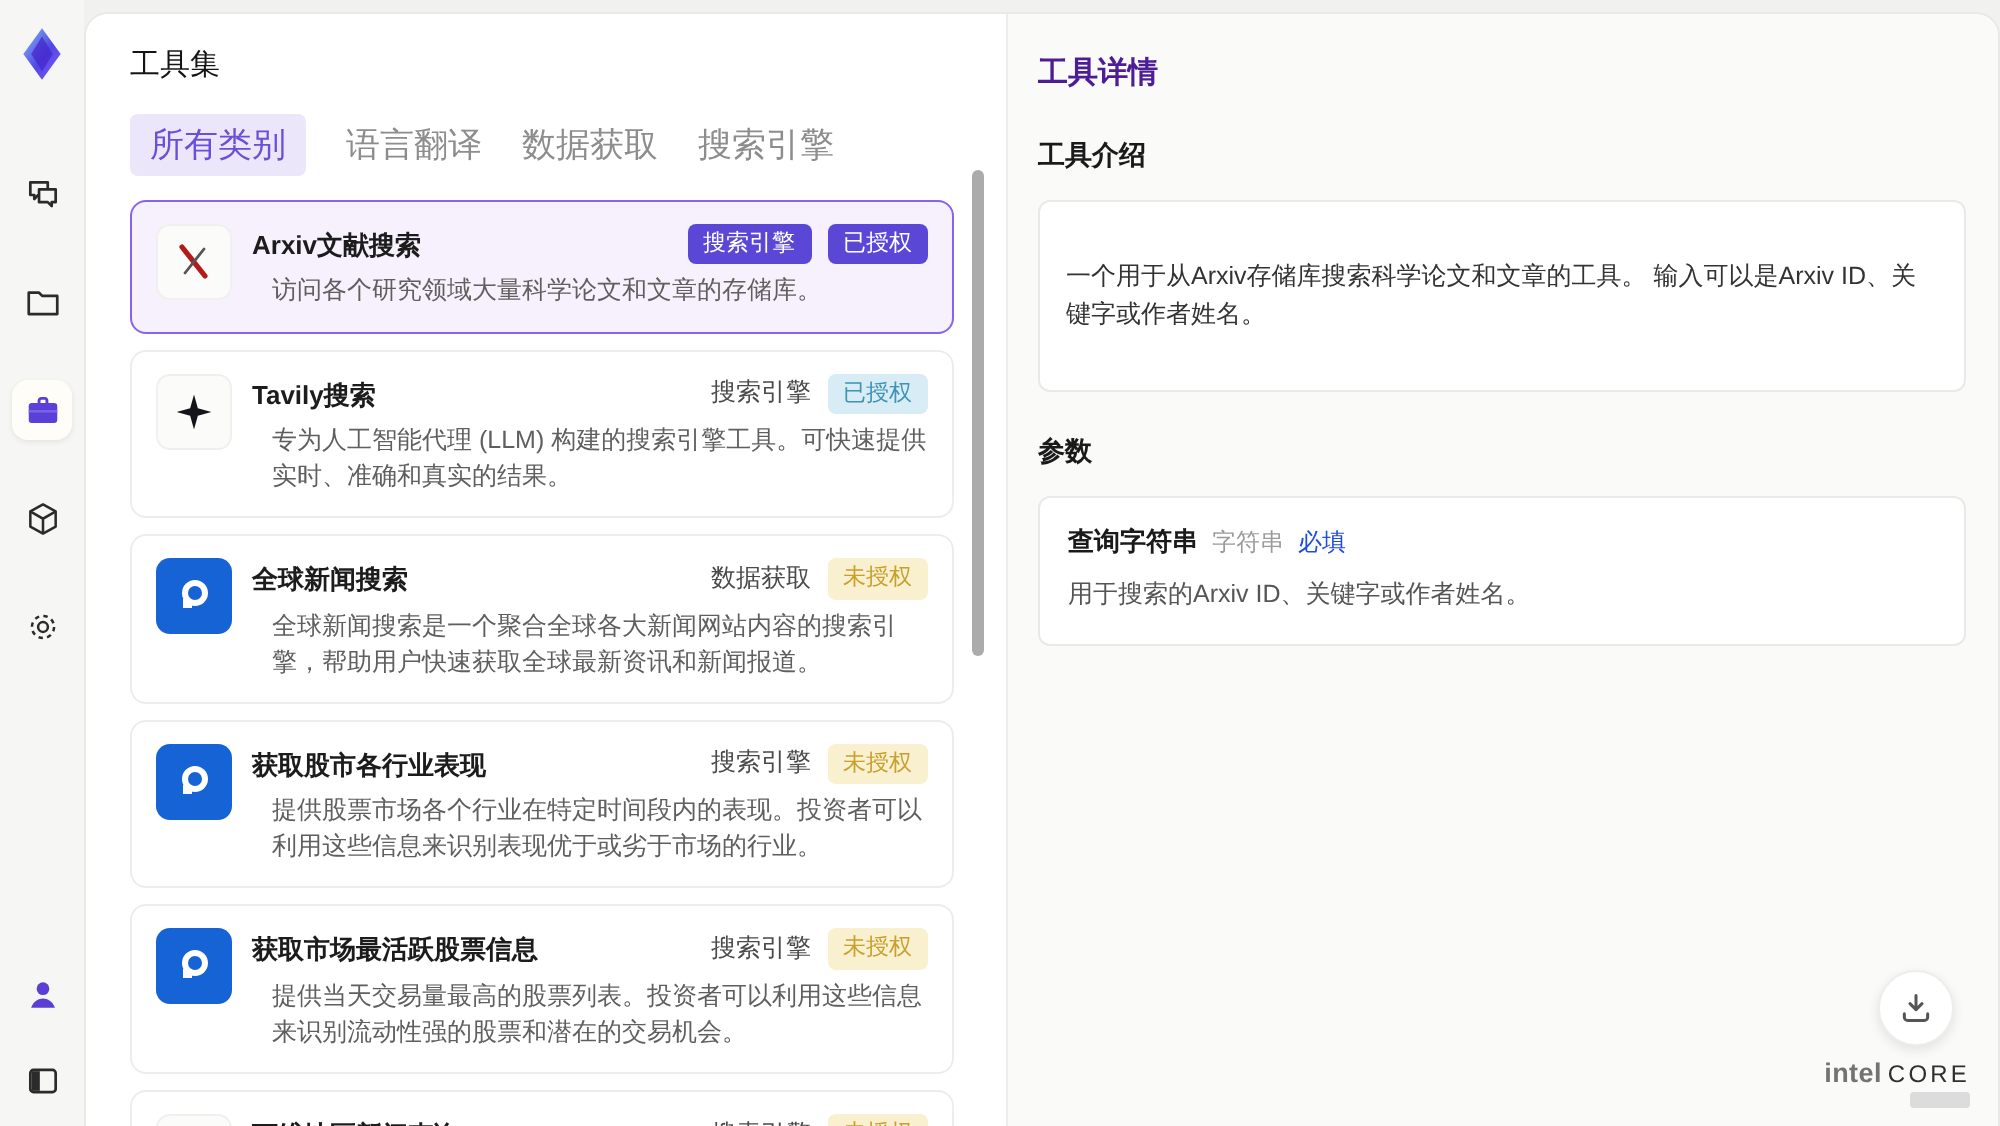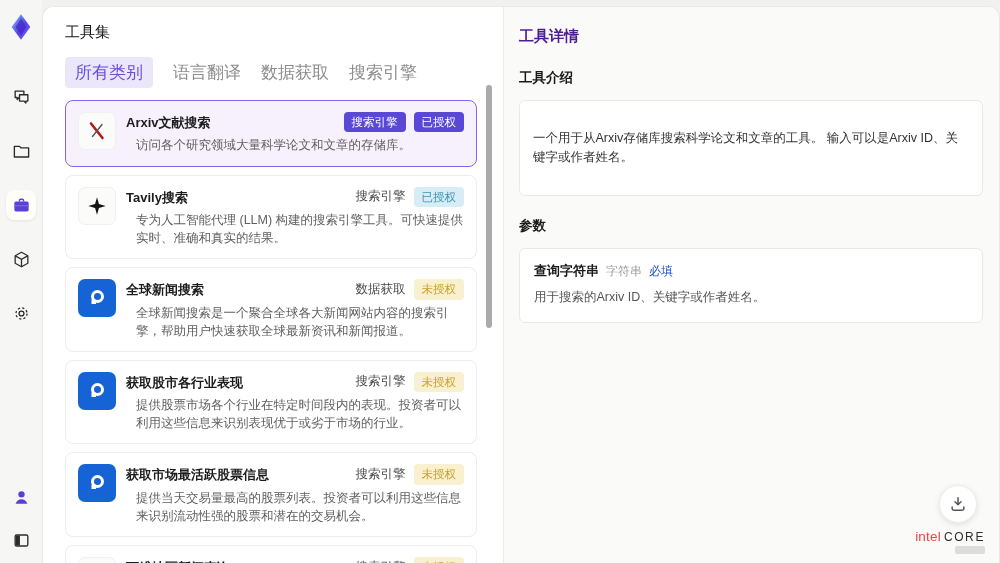--- a/index.html
+++ b/index.html
@@ -65,21 +65,21 @@
   .param-name { font-size:13px; font-weight:bold; color:#1a1a1a; }
   .param-type { font-size:12px; color:#9a9a9a; }
   .param-req { font-size:12px; color:#1d4ed8; }
   .param-desc { margin-top:9px; font-size:12.5px; color:#555; }
 
   .fab { position:absolute; right:22px; bottom:40px; width:38px; height:38px; border-radius:50%;
     background:#fff; border:1px solid #ededeb; box-shadow:0 2px 6px rgba(0,0,0,.10);
     display:flex; align-items:center; justify-content:center; cursor:pointer; }
   .brand { position:absolute; right:14px; bottom:9px; text-align:right; }
   .brand-row { display:flex; align-items:baseline; gap:3px; justify-content:flex-end; }
-  .brand-left { font-size:13.5px; font-weight:normal; color:#ef4444; letter-spacing:.2px; }
+  .brand-left { font-size:13.5px; font-weight:bold; color:#737373; letter-spacing:.2px; }
   .brand-right { font-size:12px; color:#2f2f2f; letter-spacing:1.6px; font-weight:400; }
   .brand-badge { margin-top:2px; margin-left:auto; width:30px; height:8px; background:#dcdcdc; border-radius:2px; }
 </style>
 </head>
 <body>
 
 <div class="rail">
   <div class="rail-logo">
     <svg width="28" height="28" viewBox="0 0 24 24">
       <defs>

